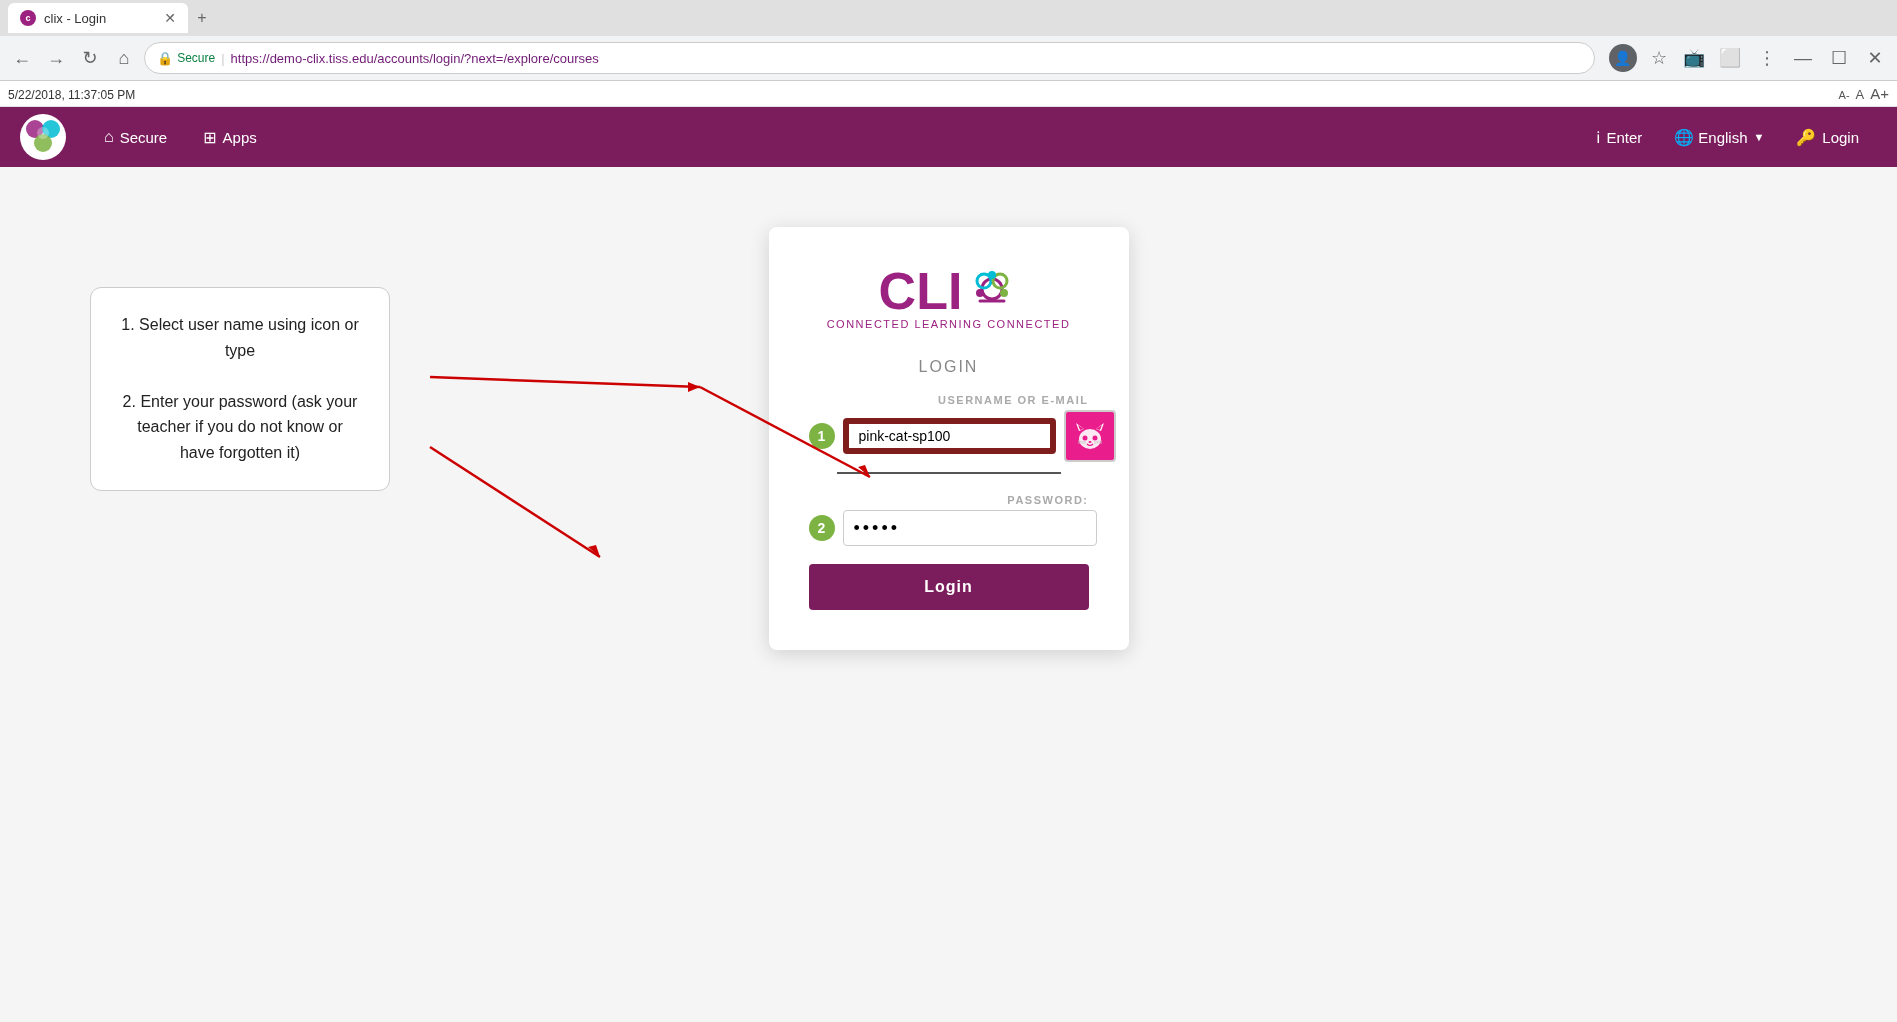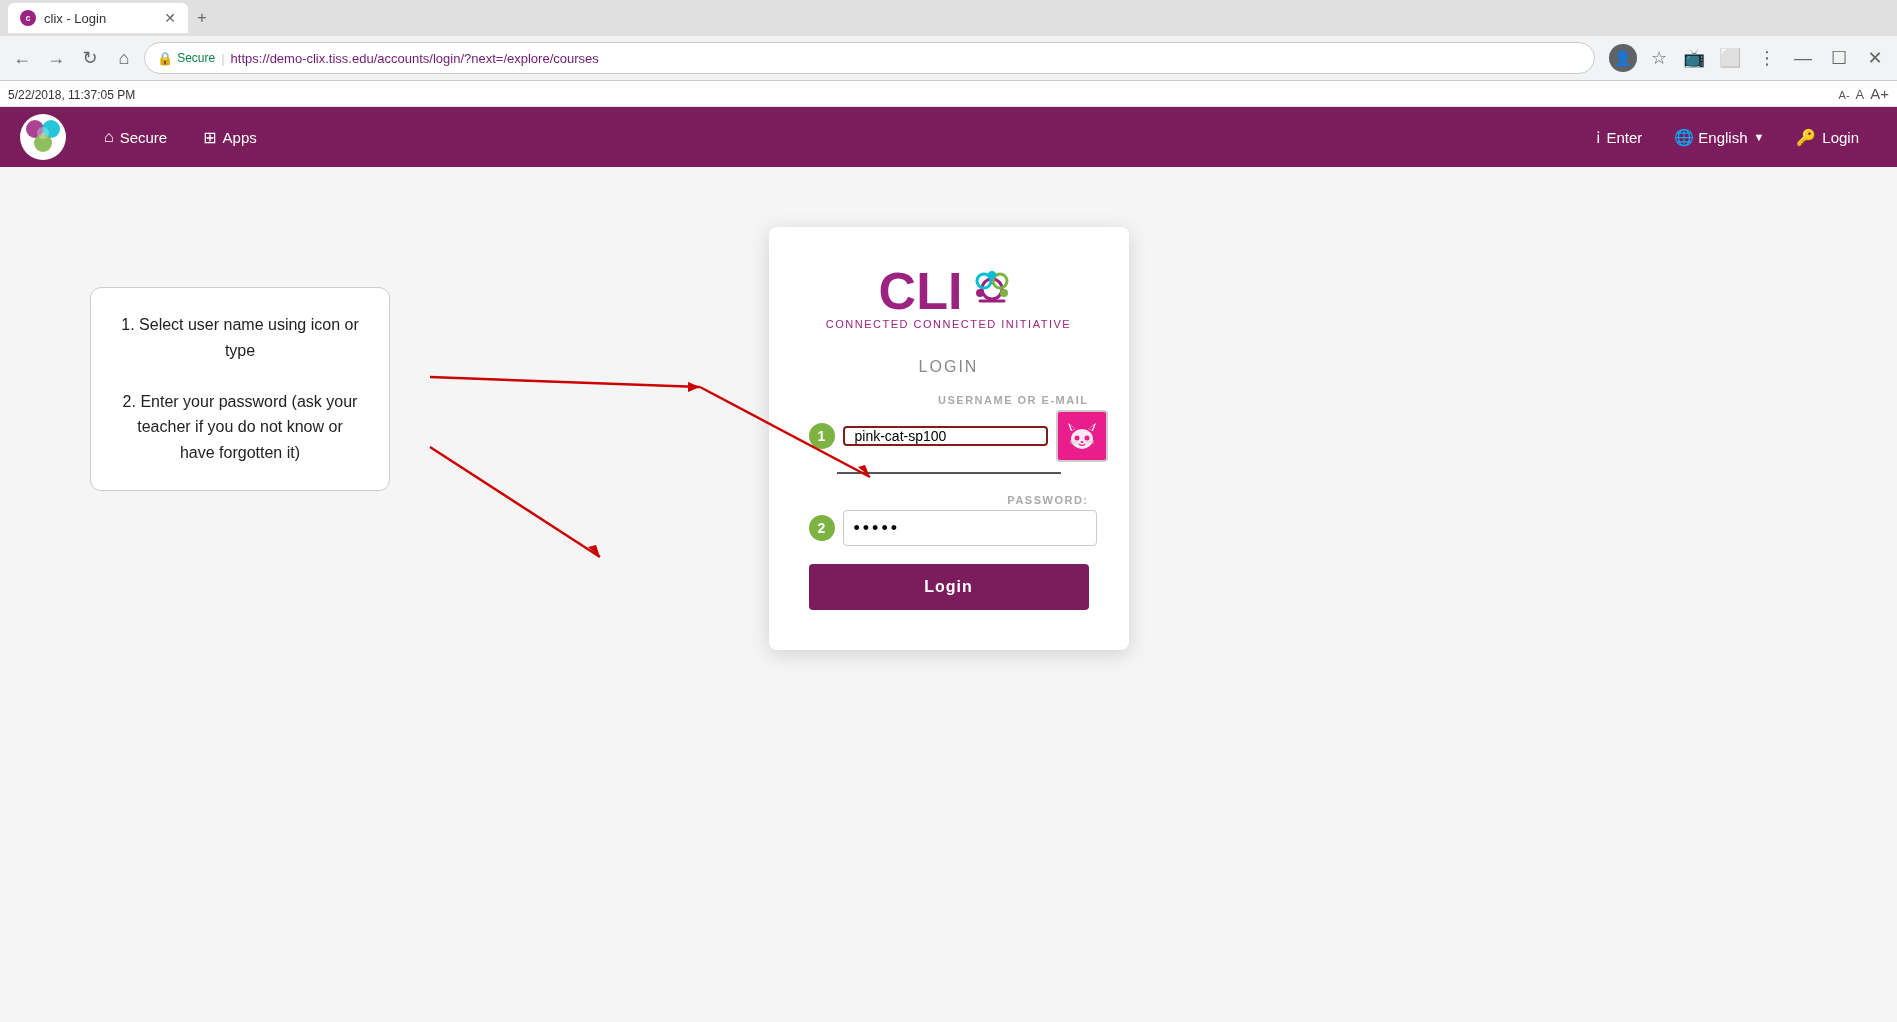--- a/index.html
+++ b/index.html
@@ -221,26 +221,26 @@
       border-radius: 50%;
       background: #7cb342;
       color: white;
       font-size: 14px;
       font-weight: bold;
       display: flex; align-items: center; justify-content: center;
       flex-shrink: 0;
     }
     .text-input {
       flex: 1;
-      border: 2px solid #7f1d1d;
+      border: 6px solid #7f1d1d;
       border-radius: 4px;
       padding: 8px 10px;
       font-size: 14px;
       outline: none;
-      height: 20px;
+      height: 36px;
     }
     .avatar-btn {
       width: 52px; height: 52px;
       background: #e91e8c;
       border: 2px solid #ccc;
       border-radius: 4px;
       display: flex; align-items: center; justify-content: center;
       cursor: pointer;
       flex-shrink: 0;
       overflow: hidden;
@@ -425,21 +425,21 @@
             <circle cx="26" cy="26" r="10" fill="none" stroke="#9b2280" stroke-width="3"></circle>
             <circle cx="18" cy="18" r="7" fill="none" stroke="#00bcd4" stroke-width="3"></circle>
             <circle cx="34" cy="18" r="7" fill="none" stroke="#7cb342" stroke-width="3"></circle>
             <line x1="14" y1="38" x2="38" y2="38" stroke="#9b2280" stroke-width="3" stroke-linecap="round"></line>
             <circle cx="26" cy="12" r="4" fill="#00bcd4"></circle>
             <circle cx="14" cy="30" r="4" fill="#9b2280"></circle>
             <circle cx="38" cy="30" r="4" fill="#7cb342"></circle>
           </svg>
         </span>
       </div>
-      <div class="cli-subtitle">CONNECTED CONNECTED INITIATIVE</div>
+      <div class="cli-subtitle">CONNECTED LEARNING CONNECTED</div>
     </div>
 
     <div class="login-title">LOGIN</div>
 
     
     <div>
       <div class="field-label">USERNAME OR E-MAIL</div>
       <div class="input-row">
         <div class="step-badge">1</div>
         <input class="text-input" type="text" value="pink-cat-sp100" style="">

